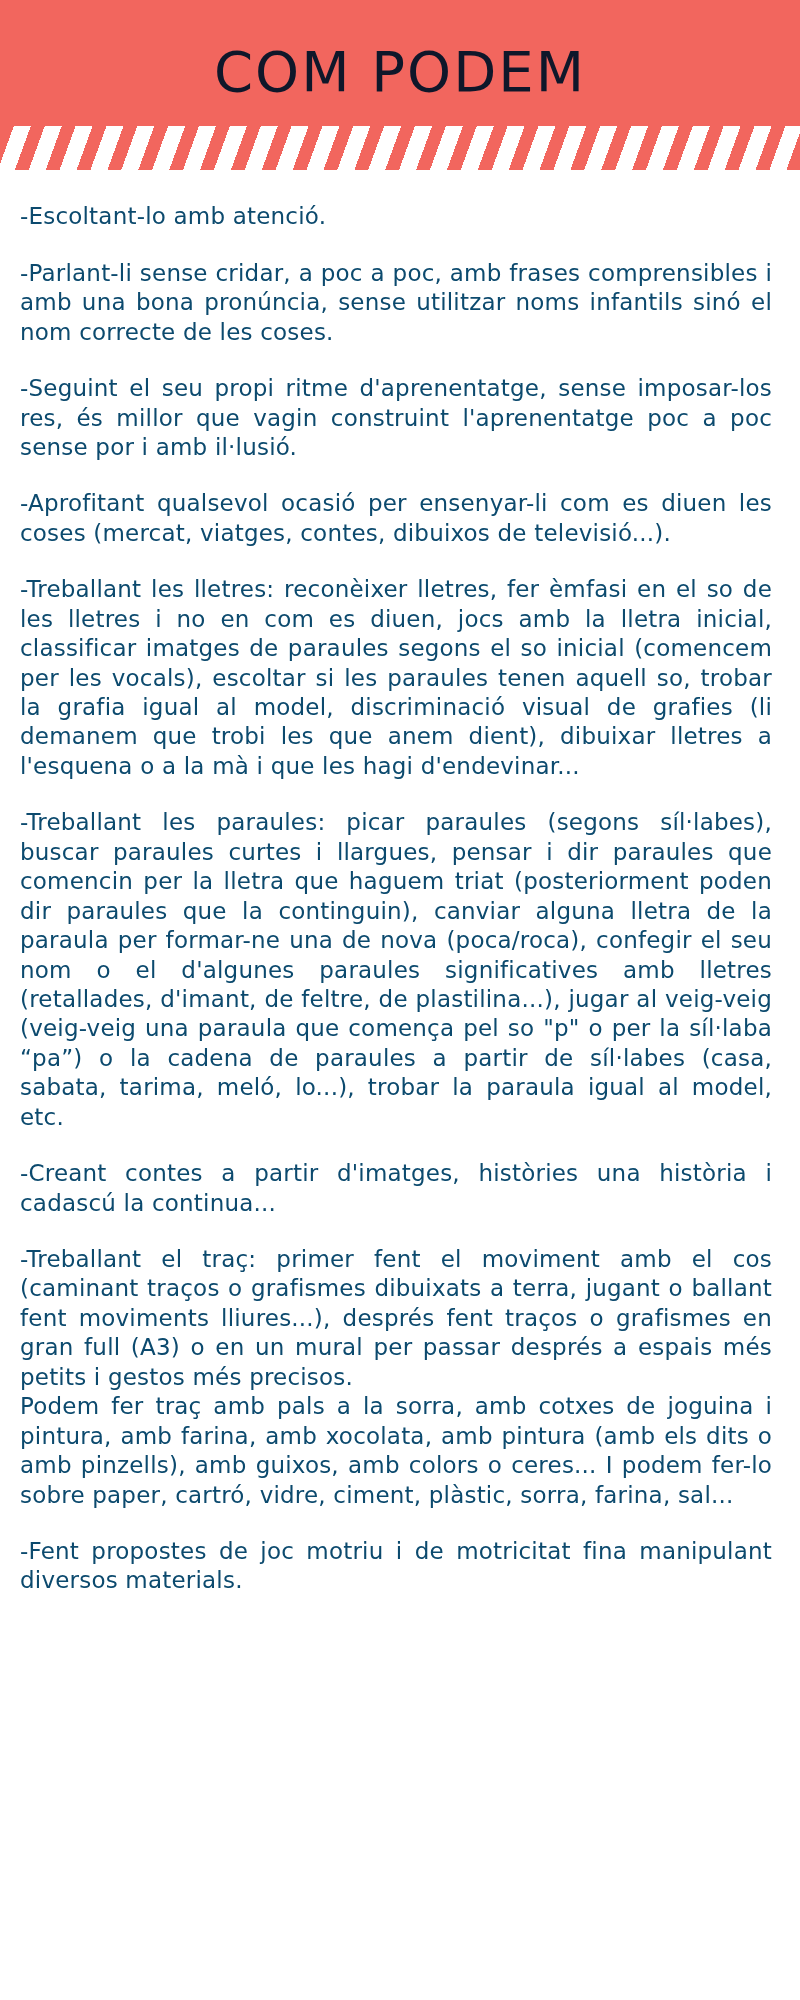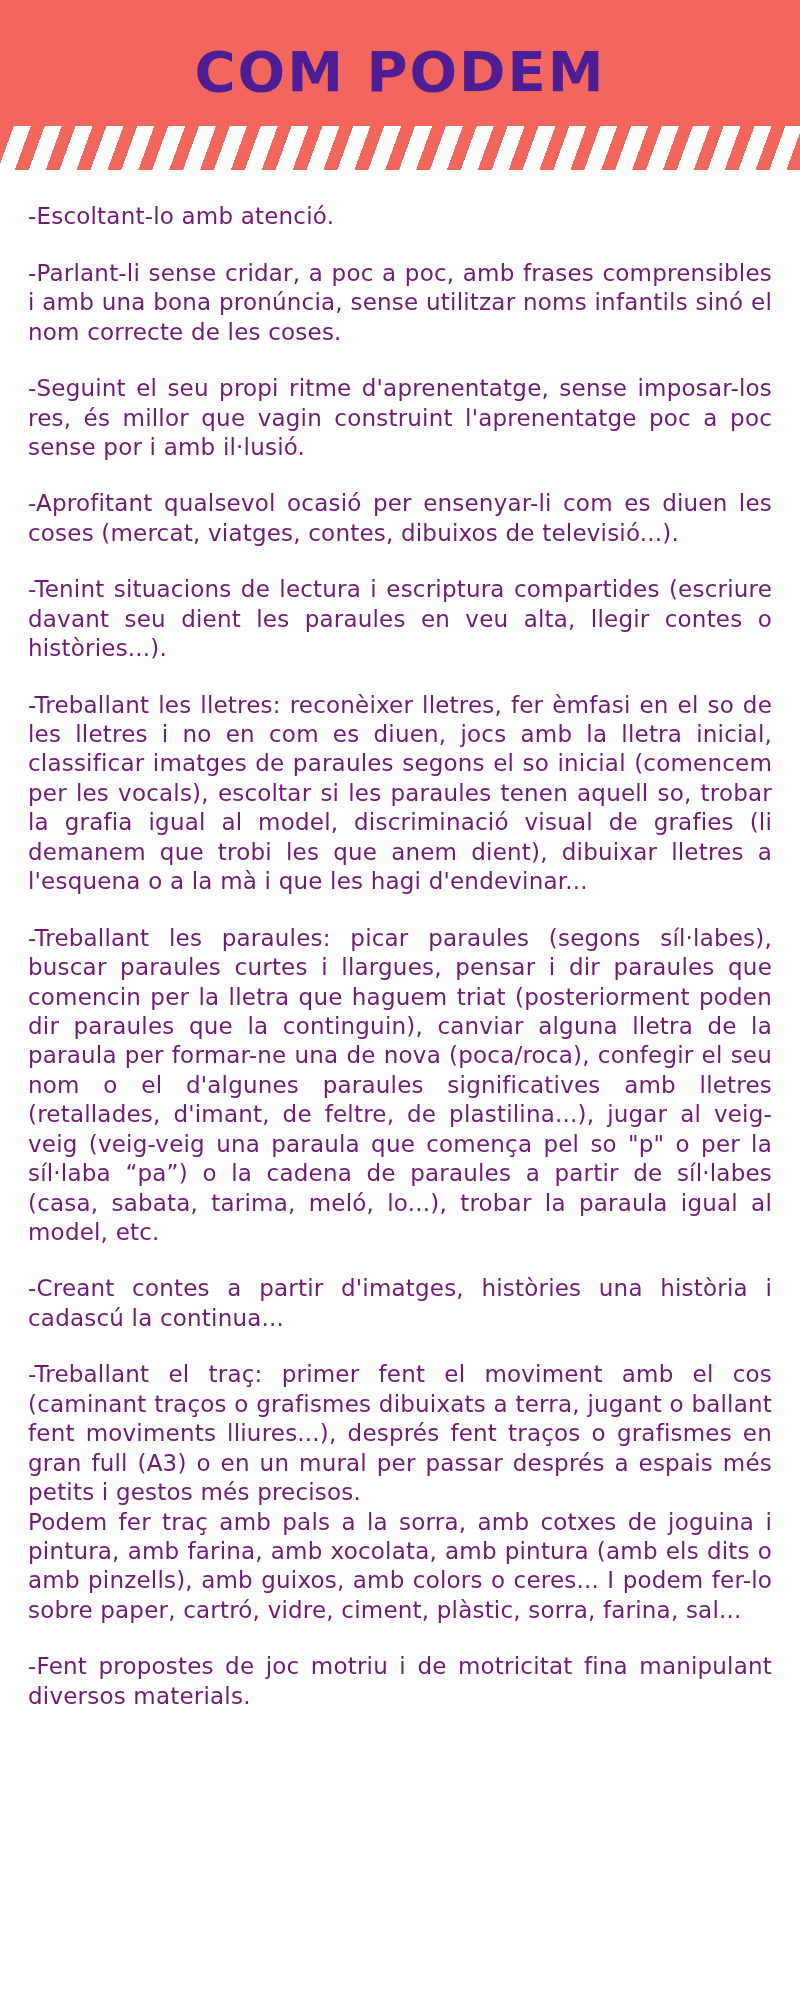--- a/index.html
+++ b/index.html
@@ -17,44 +17,44 @@
     font-family: "DejaVu Sans", "Liberation Sans", sans-serif;
   }
   .header {
     background: #f2665e;
     padding-top: 38px;
   }
   .title {
     margin: 0;
     padding: 0 10px;
     text-align: center;
-    color: #4c1d95;
-    font-weight: 700;
+    color: #0f172a;
+    font-weight: 400;
     font-size: 56px;
     line-height: 1.22;
     letter-spacing: 2px;
   }
   .title .title-line {
     display: block;
     white-space: nowrap;
   }
   .stripes {
     margin-top: 20px;
     height: 44px;
     background: repeating-linear-gradient(
       110deg,
       #f2665e 0px,
       #f2665e 13px,
       #ffffff 13px,
       #ffffff 29px
     );
   }
   .content {
-    padding: 32px 28px 0 28px;
-    color: #701a75;
+    padding: 32px 28px 0 20px;
+    color: #0c4a6e;
     font-size: 23px;
     line-height: 1.28;
     text-align: justify;
     letter-spacing: 0.2px;
   }
   .content p {
     margin: 0 0 27px 0;
     white-space: pre-line;
   }
 </style>
@@ -68,21 +68,20 @@
       <span class="title-line">COM PODEM</span>
     </h1>
     <div class="stripes"></div>
   </header>
 
   <main class="content">
     <p>-Escoltant-lo amb atenció.</p>
     <p>-Parlant-li sense cridar, a poc a poc, amb frases comprensibles i amb una bona pronúncia, sense utilitzar noms infantils sinó el nom correcte de les coses.</p>
     <p>-Seguint el seu propi ritme d'aprenentatge, sense imposar-los res, és millor que vagin construint l'aprenentatge poc a poc sense por i amb il·lusió.</p>
     <p>-Aprofitant qualsevol ocasió per ensenyar-li com es diuen les coses (mercat, viatges, contes, dibuixos de televisió...).</p>
-    <p>-Tenint situacions de lectura i escriptura compartides (escriure davant seu dient les paraules en veu alta, llegir contes o històries...).</p>
     <p>-Treballant les lletres: reconèixer lletres, fer èmfasi en el so de les lletres i no en com es diuen, jocs amb la lletra inicial, classificar imatges de paraules segons el so inicial (comencem per les vocals), escoltar si les paraules tenen aquell so, trobar la grafia igual al model, discriminació visual de grafies (li demanem que trobi les que anem dient), dibuixar lletres a l'esquena o a la mà i que les hagi d'endevinar...</p>
     <p>-Treballant les paraules: picar paraules (segons síl·labes), buscar paraules curtes i llargues, pensar i dir paraules que comencin per la lletra que haguem triat (posteriorment poden dir paraules que la continguin), canviar alguna lletra de la paraula per formar-ne una de nova (poca/roca), confegir el seu nom o el d'algunes paraules significatives amb lletres (retallades, d'imant, de feltre, de plastilina...), jugar al veig-veig (veig-veig una paraula que comença pel so "p" o per la síl·laba “pa”) o la cadena de paraules a partir de síl·labes (casa, sabata, tarima, meló, lo...), trobar la paraula igual al model, etc.</p>
     <p>-Creant contes a partir d'imatges, històries una història i cadascú la continua...</p>
     <p>-Treballant el traç: primer fent el moviment amb el cos (caminant traços o grafismes dibuixats a terra, jugant o ballant fent moviments lliures...), després fent traços o grafismes en gran full (A3) o en un mural per passar després a espais més petits i gestos més precisos.
 Podem fer traç amb pals a la sorra, amb cotxes de joguina i pintura, amb farina, amb xocolata, amb pintura (amb els dits o amb pinzells), amb guixos, amb colors o ceres... I podem fer-lo sobre paper, cartró, vidre, ciment, plàstic, sorra, farina, sal...</p>
     <p>-Fent propostes de joc motriu i de motricitat fina manipulant diversos materials.</p>
   </main>
 
 </div>
 

